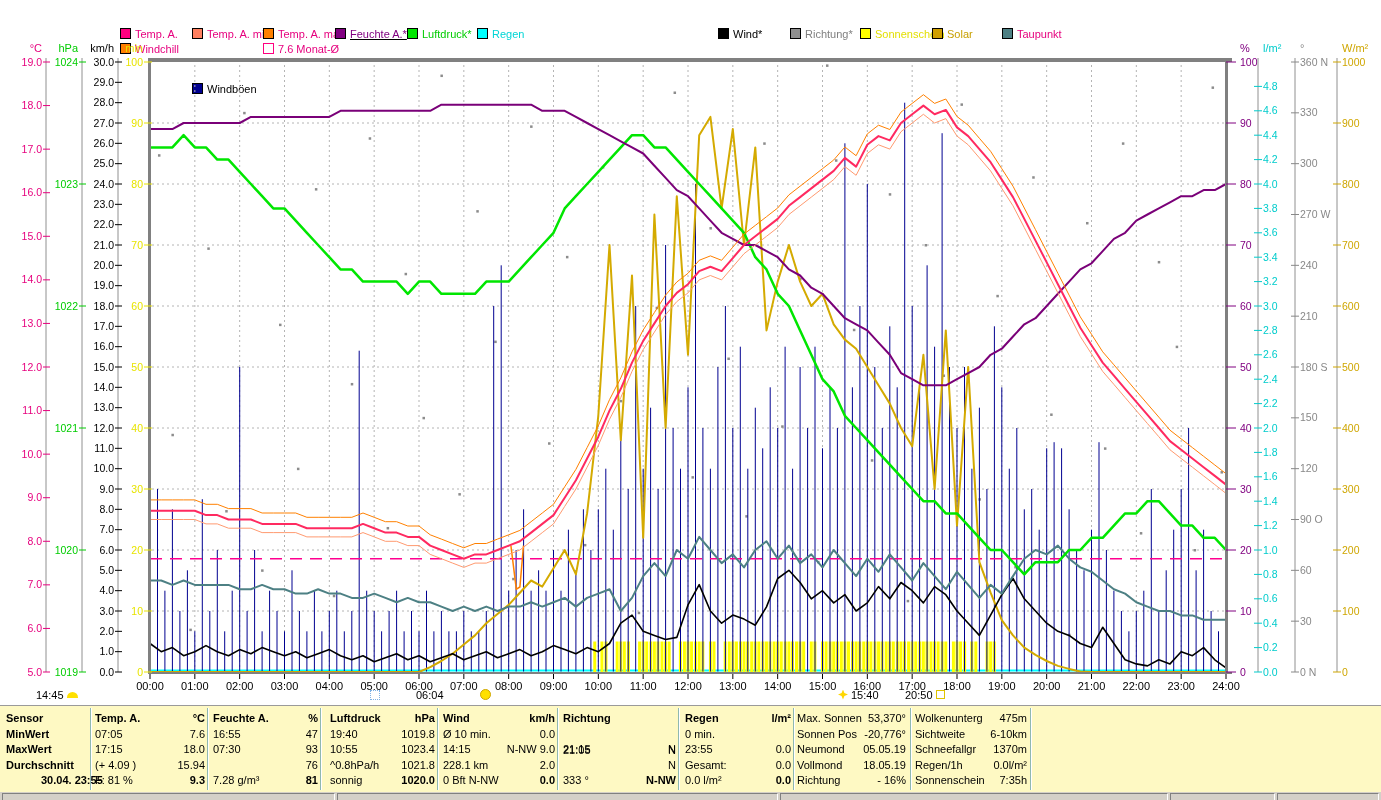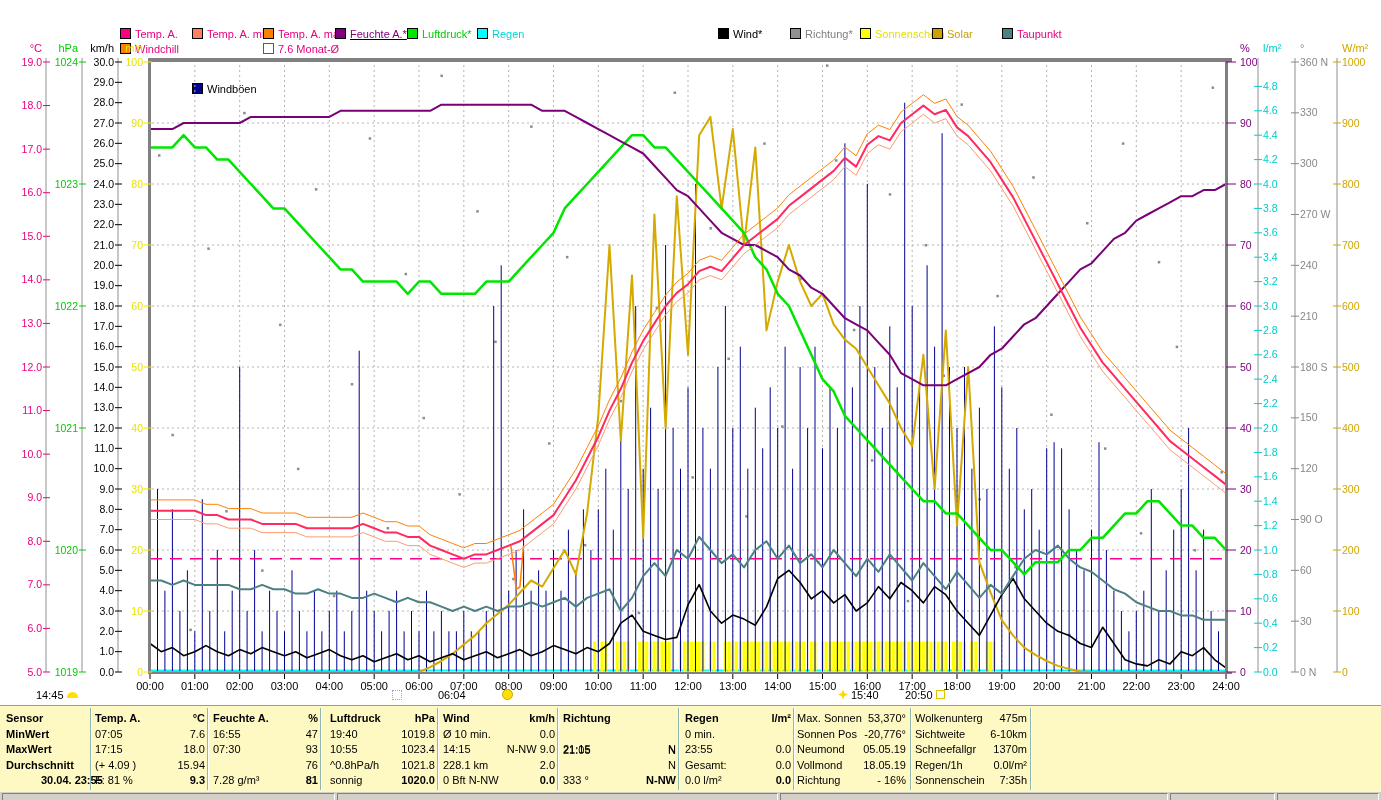--- a/index.html
+++ b/index.html
@@ -601,21 +601,21 @@
       <line x1="1181.1666666666667" y1="674" x2="1181.1666666666667" y2="679" stroke="#000"></line>
       <text x="1181.1666666666667" y="690" fill="#000" font-size="11px" text-anchor="middle" font-family="Liberation Sans, sans-serif">23:00</text>
       <line x1="1226" y1="674" x2="1226" y2="679" stroke="#000"></line>
       <text x="1226" y="690" fill="#000" font-size="11px" text-anchor="middle" font-family="Liberation Sans, sans-serif">24:00</text>
     </svg>
 
   <div class="marker" style="left:36px;">
     <span>14:45</span>
     <span class="ic-crown"></span>
   </div>
-  <div class="marker" style="left:392px;gap:36px;">
+  <div class="marker" style="left:370px;gap:36px;">
     <span class="ic-dotsq"></span>
     <span>06:04</span>
     <span class="ic-sun"></span>
   </div>
   <div class="marker" style="left:838px;">
     <span class="ic-flower"></span>
     <span>15:40</span>
   </div>
   <div class="marker" style="left:905px;">
     <span>20:50</span>

